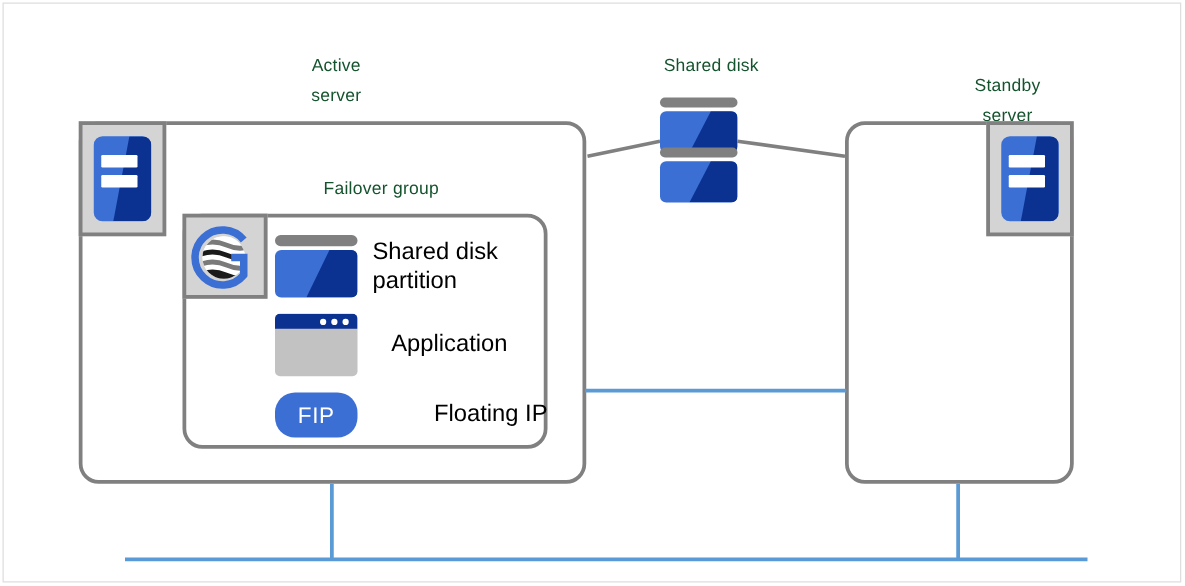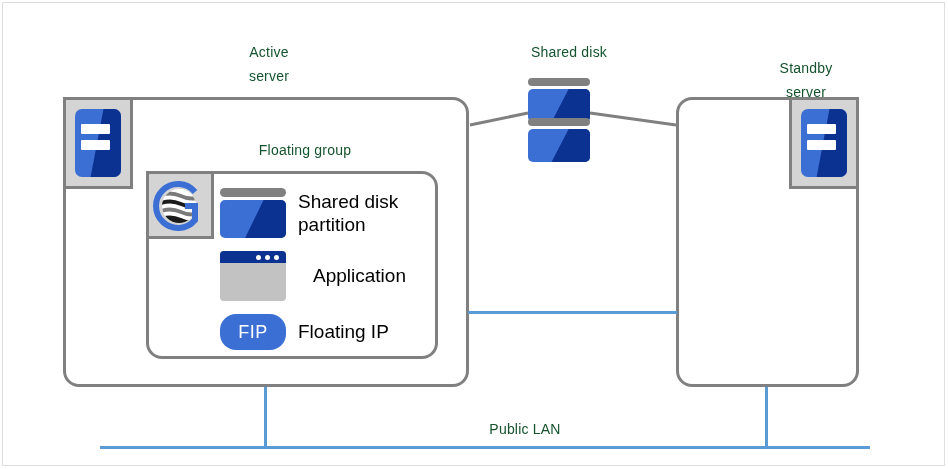--- a/index.html
+++ b/index.html
@@ -190,21 +190,21 @@
   
   .res-label {
     position: absolute;
     color: #000000;
     font-size: 19px;
     line-height: 23px;
     white-space: pre-line;
   }
   #shared-disk-partition-text { left: 298px; top: 190px; width: 140px; }
   #application-text           { left: 298px; top: 264px; width: 140px; margin-left: 15px; }
-  #floating-ip-text           { left: 298px; top: 320px; width: 140px; }
+  #floating-ip-text           { left: 298px; top: 320px; width: 140px; text-align: right; }
 
   
   .net-line {
     position: absolute;
     background: #5b9bd5;
   }
   #interconnect-lan-line { left: 468px; top: 311px; width: 209px; height: 3px; }
   #public-lan-line       { left: 100px; top: 446px; width: 770px; height: 3px; }
   #active-public-drop    { left: 264px; top: 387px; width: 3px; height: 60px; }
   #standby-public-drop   { left: 765px; top: 387px; width: 3px; height: 60px; }
@@ -237,21 +237,21 @@
   <div class="server-box" id="active-server-box"></div>
 
   <div class="icon-tile" id="active-server-tile">
     <div class="server-glyph">
       <div class="shade"></div>
       <div class="bar bar1"></div>
       <div class="bar bar2"></div>
     </div>
   </div>
 
-  <div class="label" id="failover-group-label">Floating group</div>
+  <div class="label" id="failover-group-label">Failover group</div>
 
   <div id="failover-group-box"></div>
 
   <div class="icon-tile" id="failover-logo-tile">
     <svg width="62" height="62" viewBox="0 0 62 62">
       <defs>
         <clipPath id="globeClip">
           <circle cx="30" cy="32" r="17"></circle>
         </clipPath>
       </defs>
@@ -314,15 +314,14 @@
       <div class="bar bar1"></div>
       <div class="bar bar2"></div>
     </div>
   </div>
 
   <div class="net-line" id="interconnect-lan-line"></div>
 
   <div class="net-line" id="active-public-drop"></div>
   <div class="net-line" id="standby-public-drop"></div>
   <div class="net-line" id="public-lan-line"></div>
-  <div class="label" id="public-lan-label">Public LAN</div>
 
 </div>
 
 </body></html>

